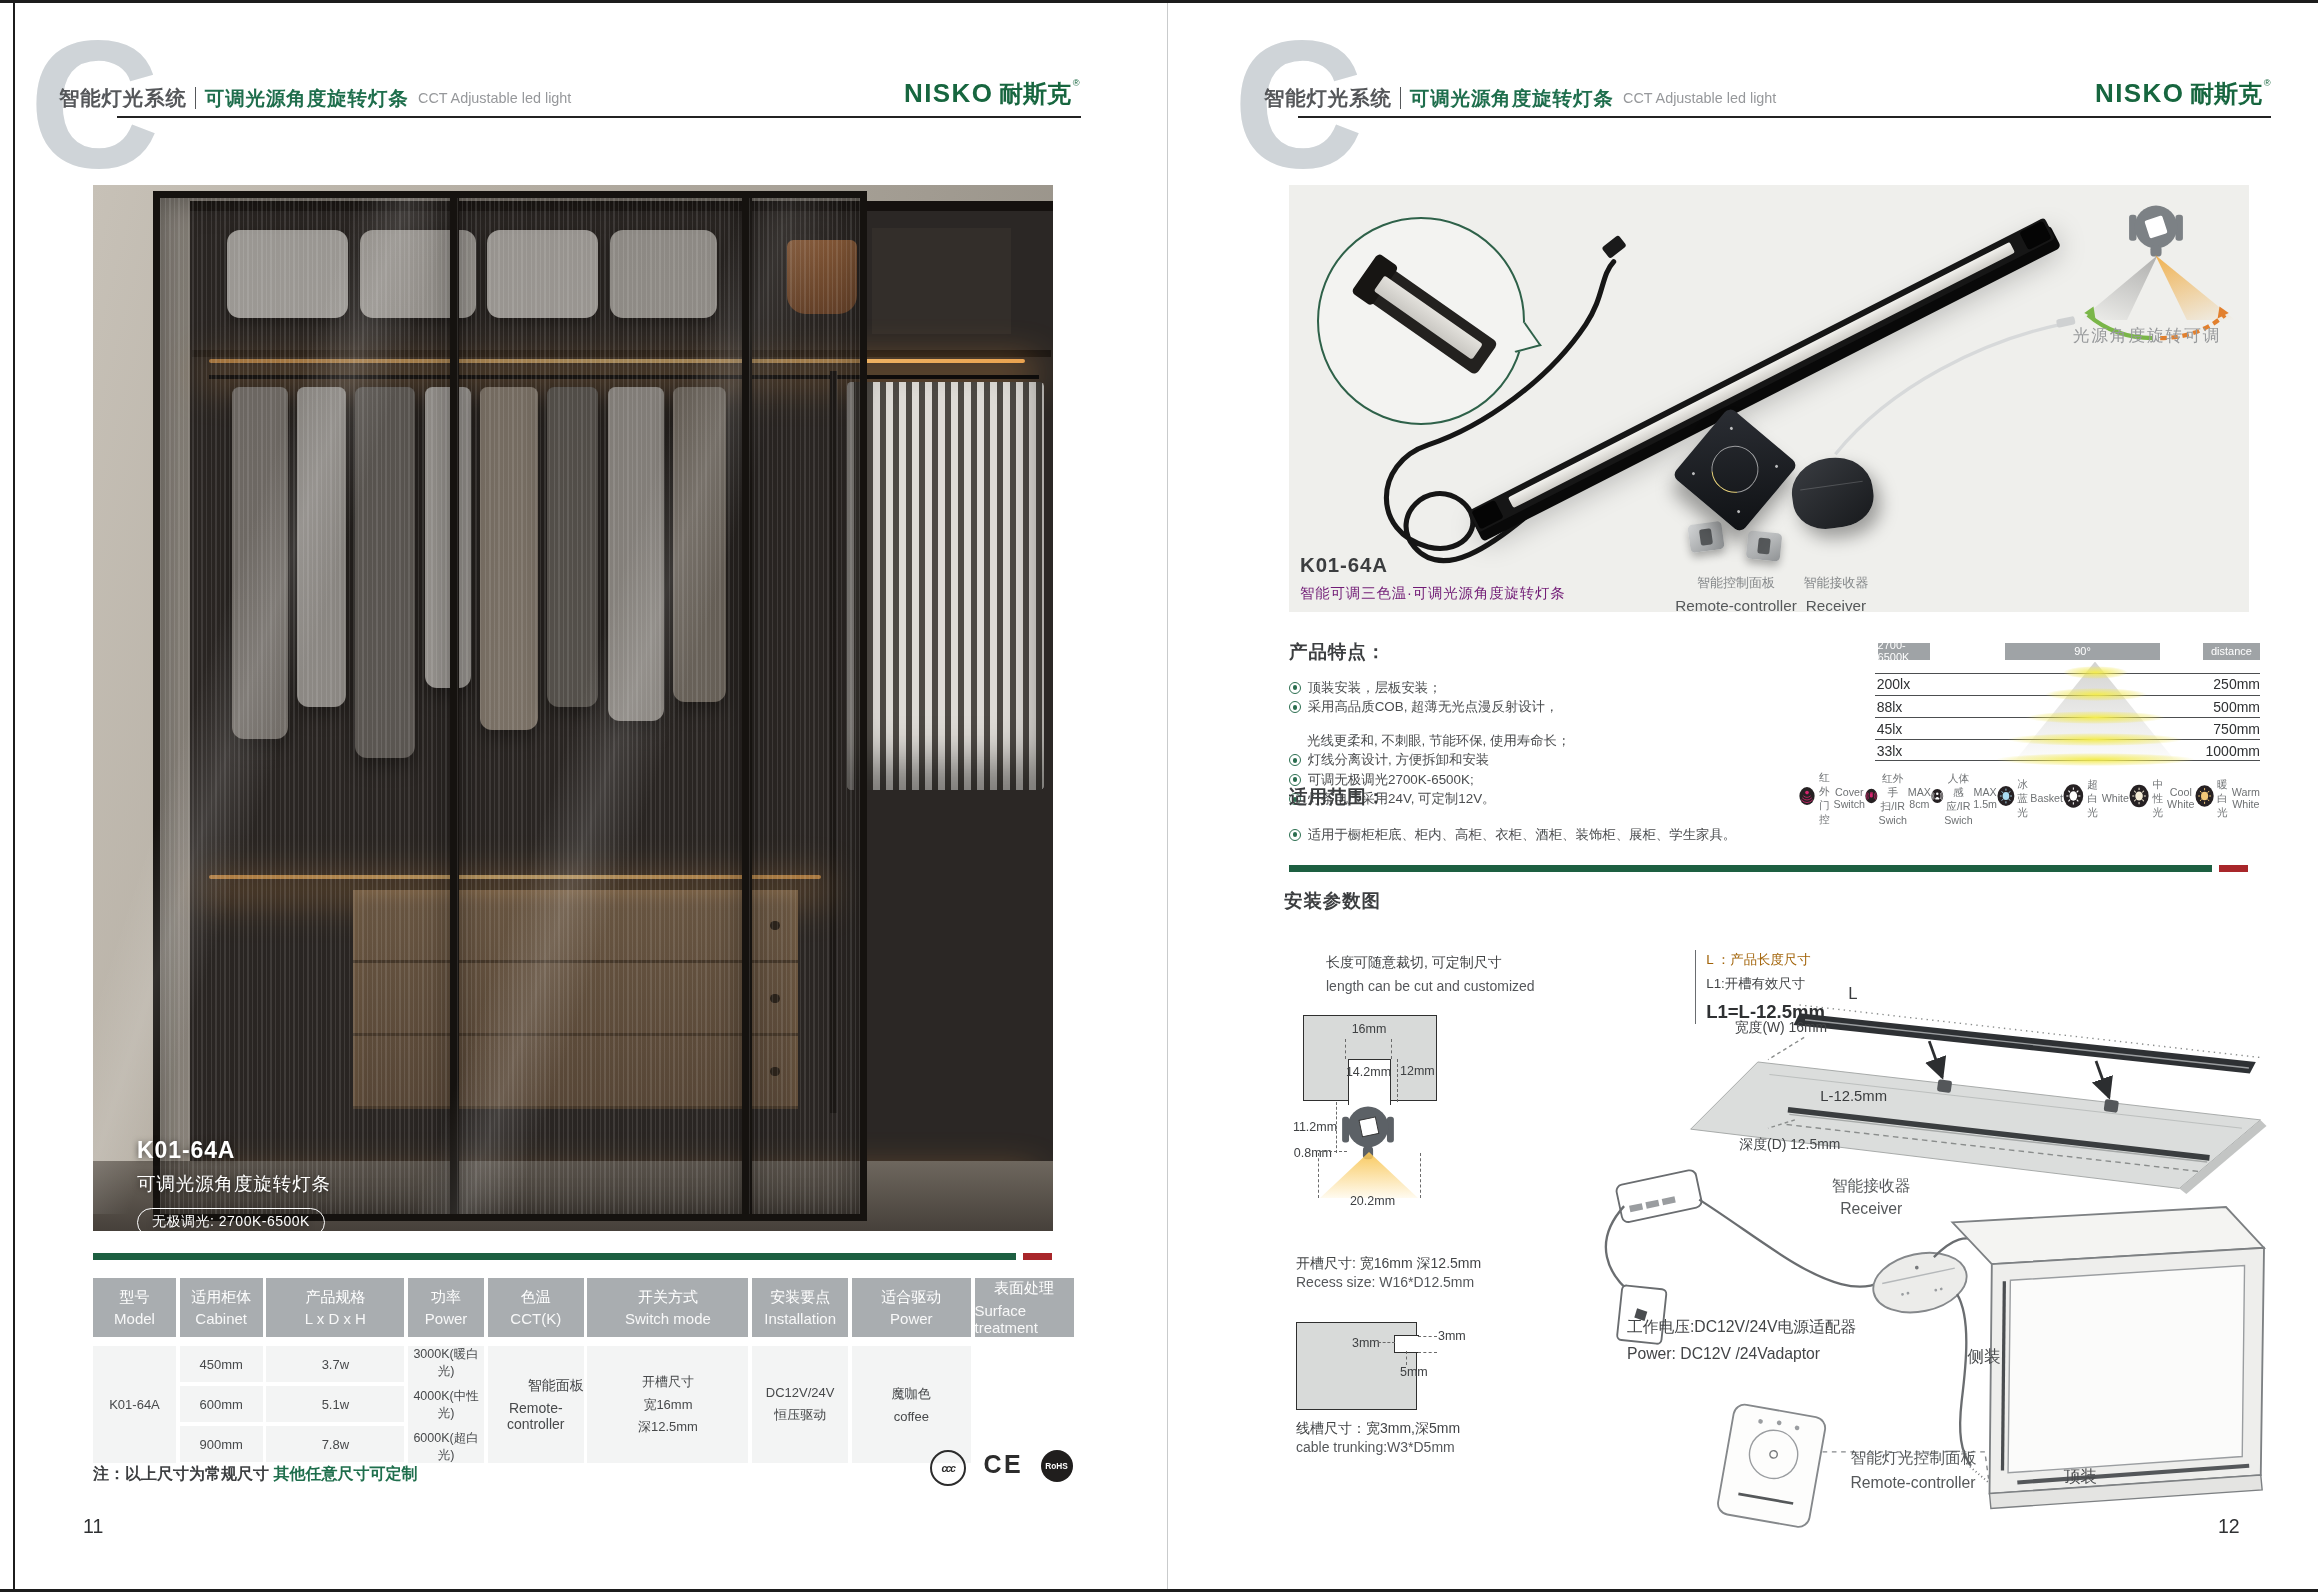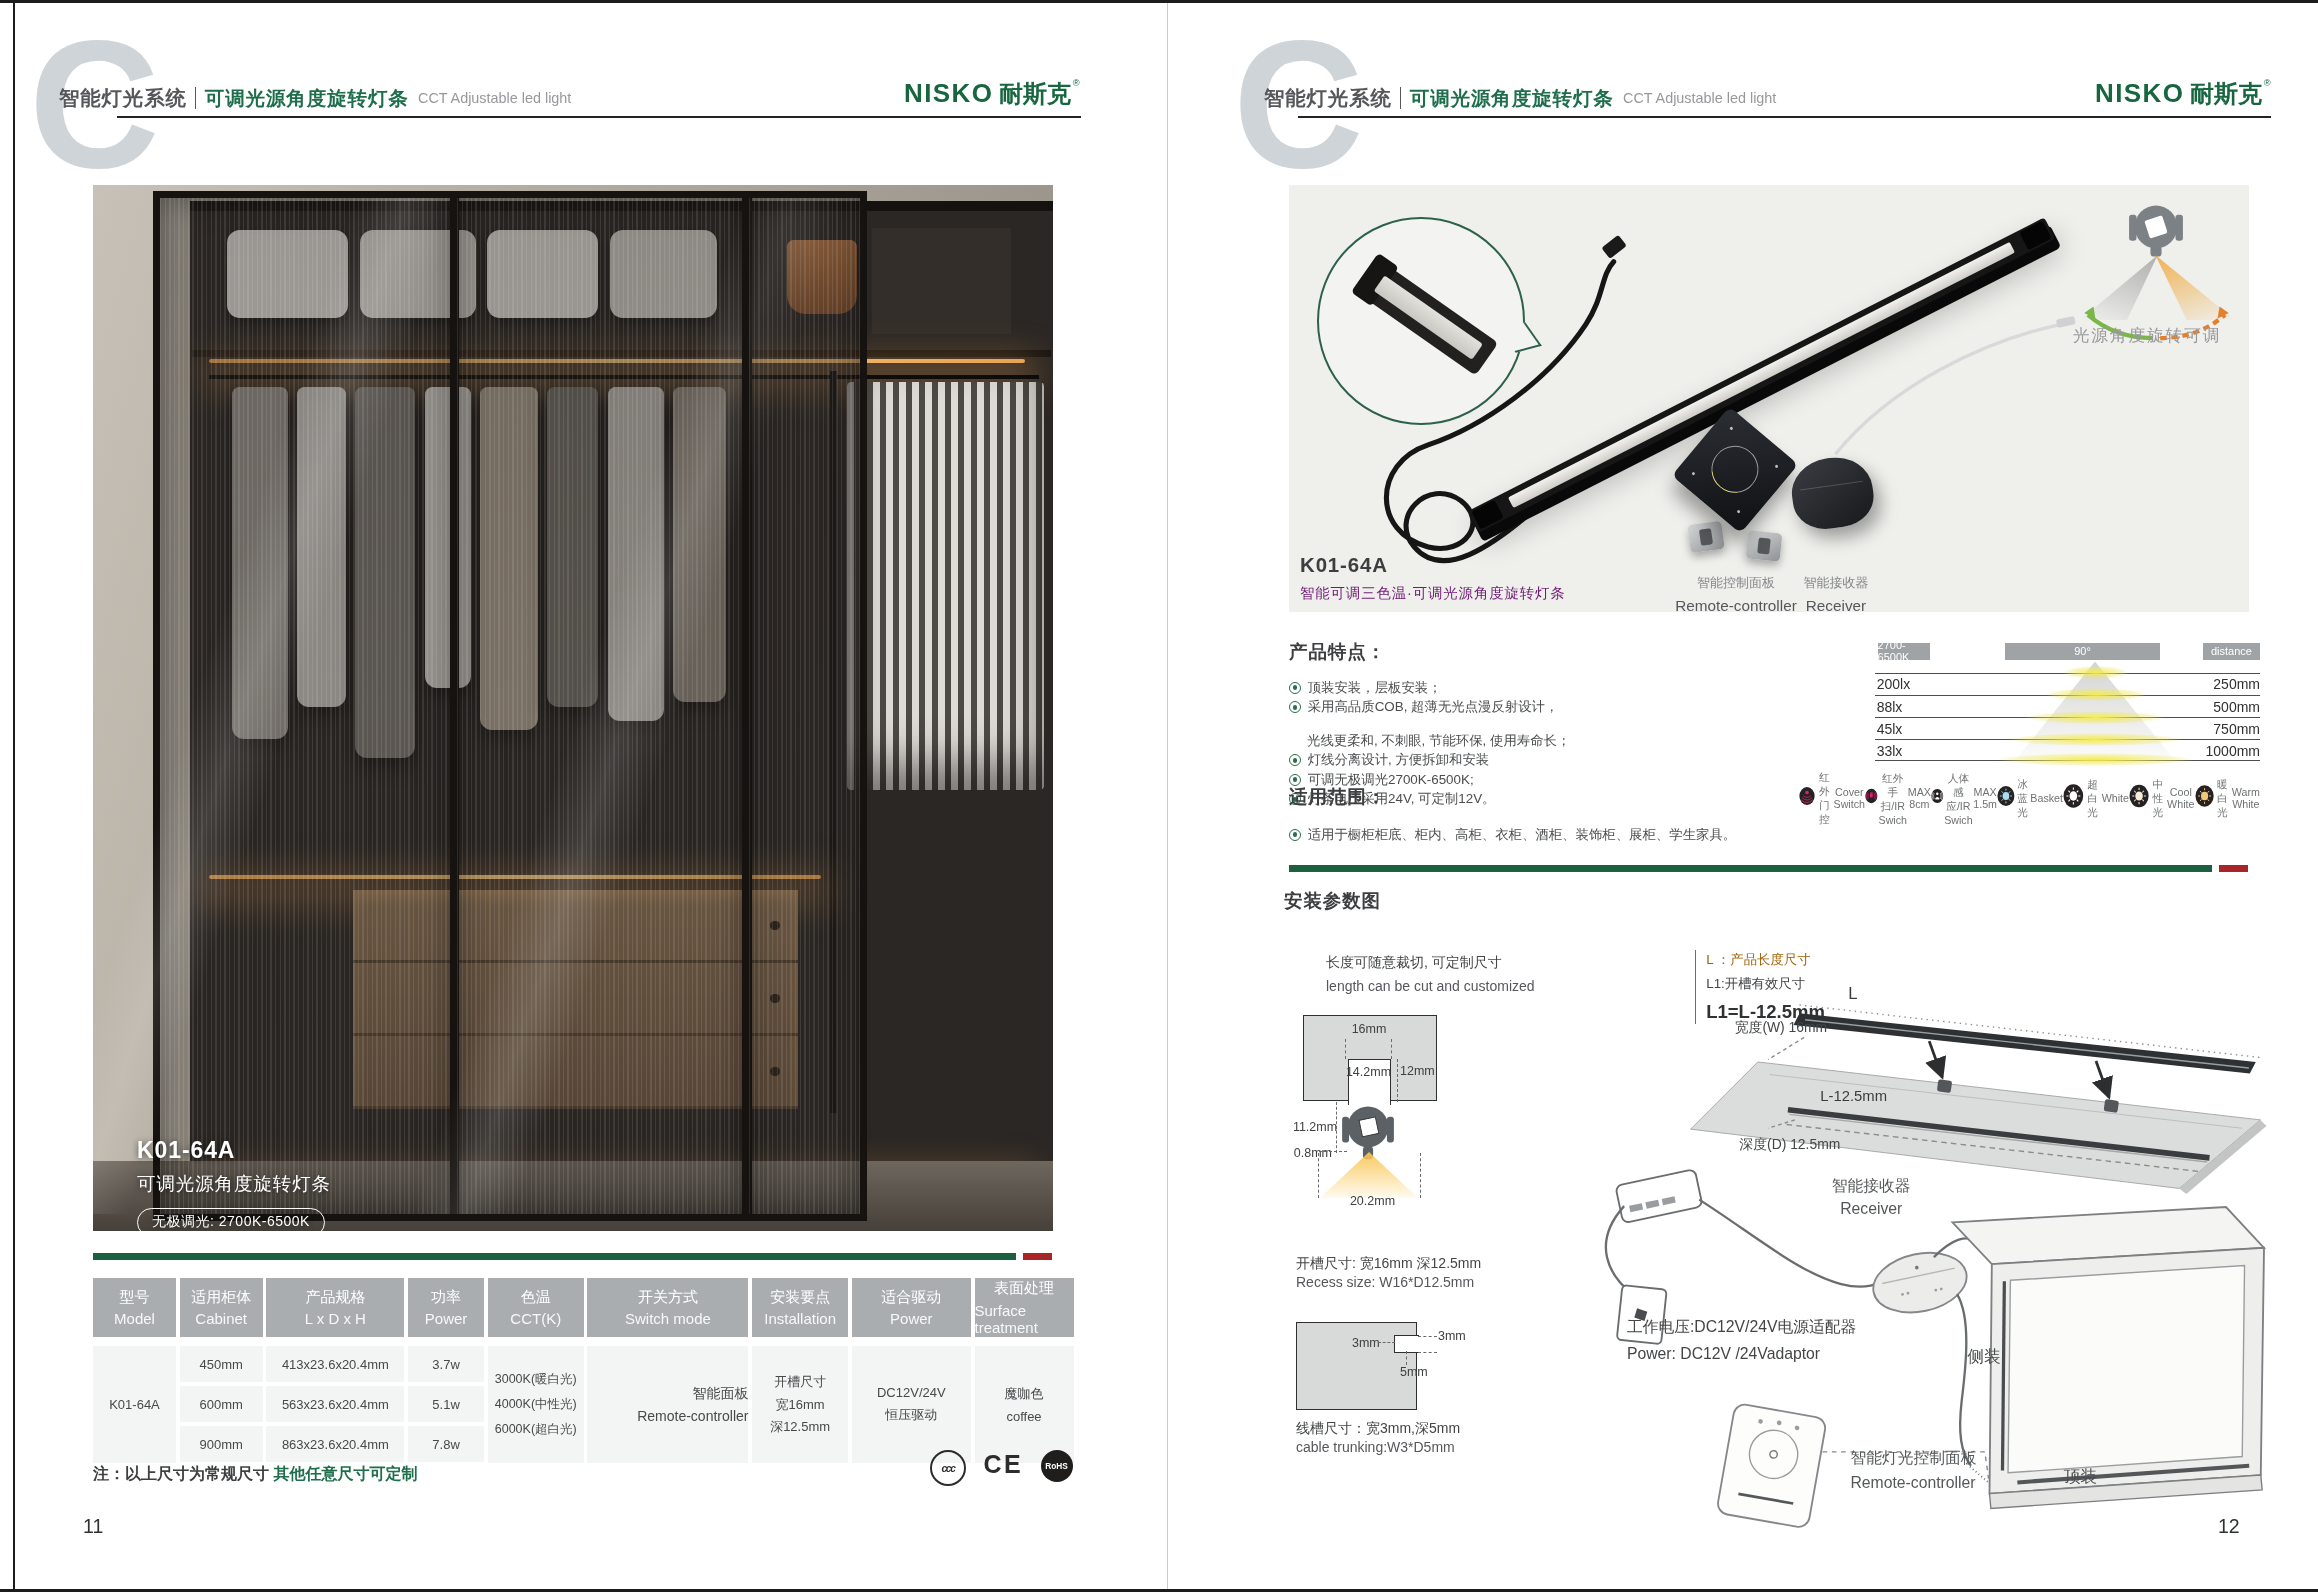--- a/index.html
+++ b/index.html
@@ -284,25 +284,20 @@
         <span class="th-cn">表面处理</span>
         <span class="th-en">Surface treatment</span>
       </div>
   </div>
   <div class="abs tgrid" style="left:93px;top:1346px;">
     <div class="td tall">K01-64A</div>
     <div class="tcol">
       <div class="td">450mm</div>
       <div class="td">600mm</div>
       <div class="td">900mm</div>
-    </div>
-    <div class="tcol">
-      <div class="td">413x23.6x20.4mm</div>
-      <div class="td">563x23.6x20.4mm</div>
-      <div class="td">863x23.6x20.4mm</div>
     </div>
     <div class="tcol">
       <div class="td">3.7w</div>
       <div class="td">5.1w</div>
       <div class="td">7.8w</div>
     </div>
     <div class="td tall" style="gap:8px;font-size:12.5px;">
       <div>3000K(暖白光)</div>
       <div>4000K(中性光)</div>
       <div>6000K(超白光)</div>

